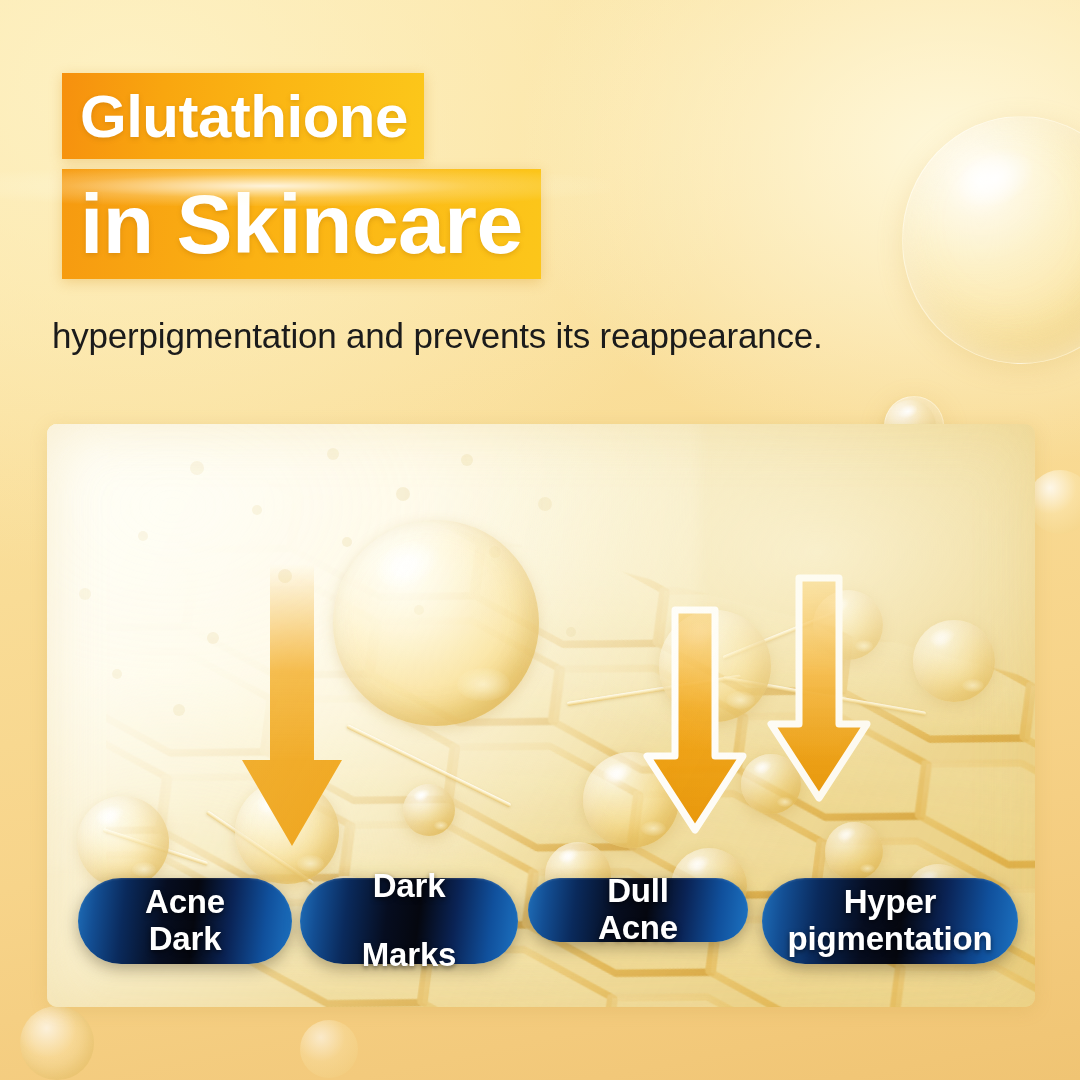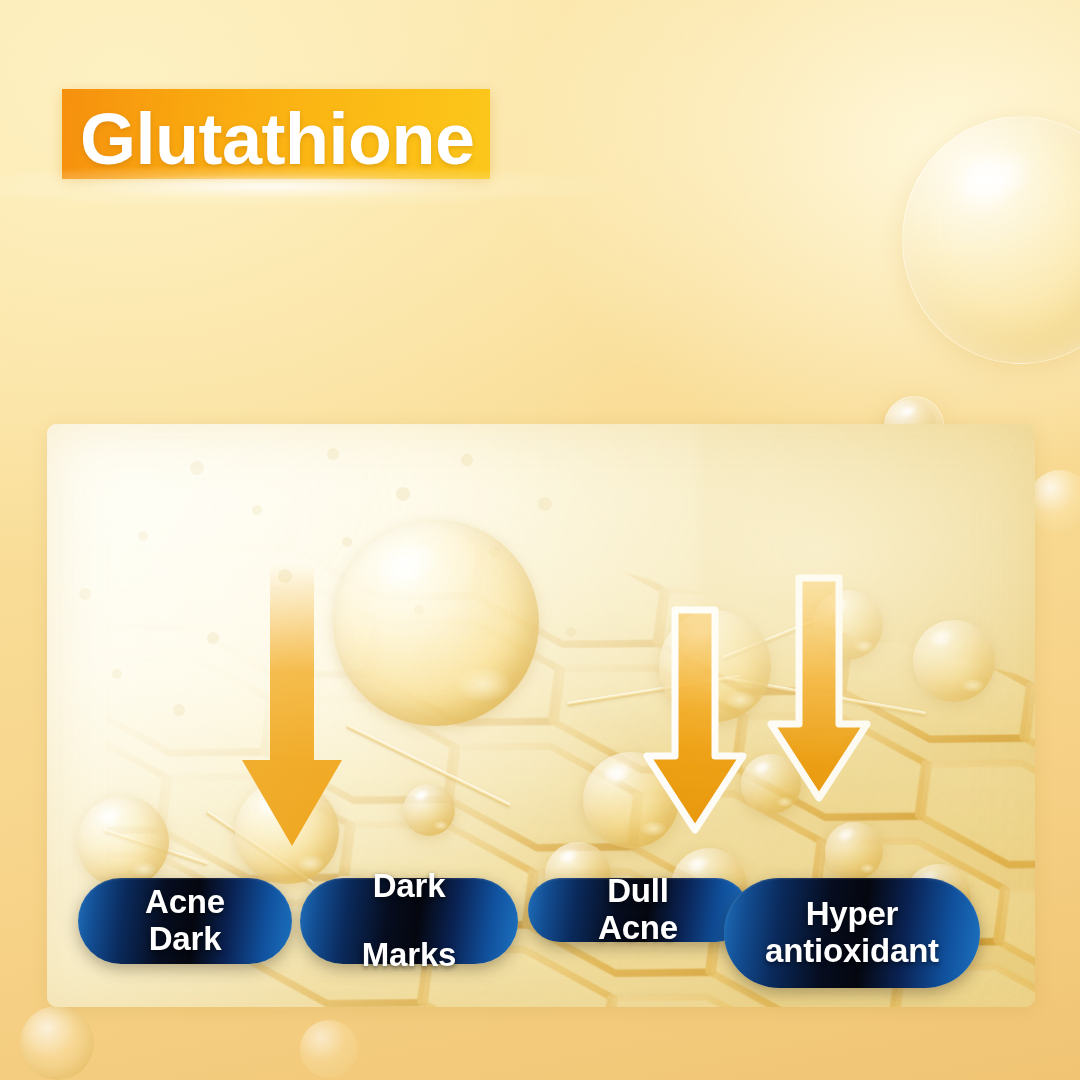--- a/index.html
+++ b/index.html
@@ -60,25 +60,24 @@
     display: inline-block;
     color: #ffffff;
     font-weight: 700;
     font-stretch: condensed;
     letter-spacing: -0.5px;
     line-height: 1;
     white-space: nowrap;
     text-shadow: 0 2px 5px rgba(166,103,8,0.30);
   }
   .title-bar.l1 {
-    font-size: 72px;
-    padding: 14px 16px 4px 18px;
+    font-size: 60px;
+    padding: 14px 16px 12px 18px;
     background: linear-gradient(96deg, #f6900e 0%, #f9a60f 28%, #fbb614 58%, #fcc71a 100%);
     box-shadow: 0 3px 12px rgba(216,142,20,0.30);
-    margin-top: 16px;
   }
   .title-bar.l2 {
     font-size: 84px;
     padding: 13px 18px 13px 18px;
     margin-top: 10px;
     background: linear-gradient(96deg, #f69a10 0%, #fbb113 40%, #fcc61a 100%);
     box-shadow: 0 3px 12px rgba(216,142,20,0.30);
   }
   .title-glow {
     position: absolute;
@@ -245,24 +244,26 @@
   <div class="bg-bubble" style="left:1028px; top:470px; width:64px; height:64px;
               background:radial-gradient(circle at 34% 28%, rgba(255,255,255,0.80) 0%, rgba(253,240,196,0.32) 42%, rgba(240,205,118,0.45) 100%);"></div>
 
   <div class="big-drop" style="left:902px; top:116px; width:236px; height:246px;"></div>
 
   <div class="big-drop" style="left:884px; top:396px; width:58px; height:58px;"></div>
 
   <div class="title-block">
     <div class="title-bar l1">Glutathione</div>
     <br>
+    <div class="title-bar l2">in Skincare</div>
   </div>
   <div class="title-glow"></div>
 
   <div class="subtitle">
+    <div>hyperpigmentation and prevents its reappearance.</div>
   </div>
 
   <div class="photo">
 
     <svg class="hexmesh" viewBox="0 0 1000 700" preserveAspectRatio="none">
       <defs>
         <linearGradient id="hexg" x1="0" y1="0" x2="1" y2="1">
           <stop offset="0%" stop-color="#f2dca8" stop-opacity="0.35"></stop>
           <stop offset="35%" stop-color="#e8be5e" stop-opacity="0.75"></stop>
           <stop offset="70%" stop-color="#dca636" stop-opacity="0.95"></stop>
@@ -423,18 +424,18 @@
   <div class="pill" style="left:300px; top:878px; width:218px; height:86px;gap:32px;">
     <span>Dark</span>
     <span>Marks</span>
   </div>
 
   <div class="pill" style="left:528px; top:878px; width:220px; height:64px;">
     <span>Dull</span>
     <span>Acne</span>
   </div>
 
-  <div class="pill" style="left:724px; top:878px; width:256px; height:110px;">
+  <div class="pill" style="left:762px; top:878px; width:256px; height:86px;">
     <span>Hyper</span>
-    <span>antioxidant</span>
+    <span>pigmentation</span>
   </div>
 
 </div>
 
 </body></html>

